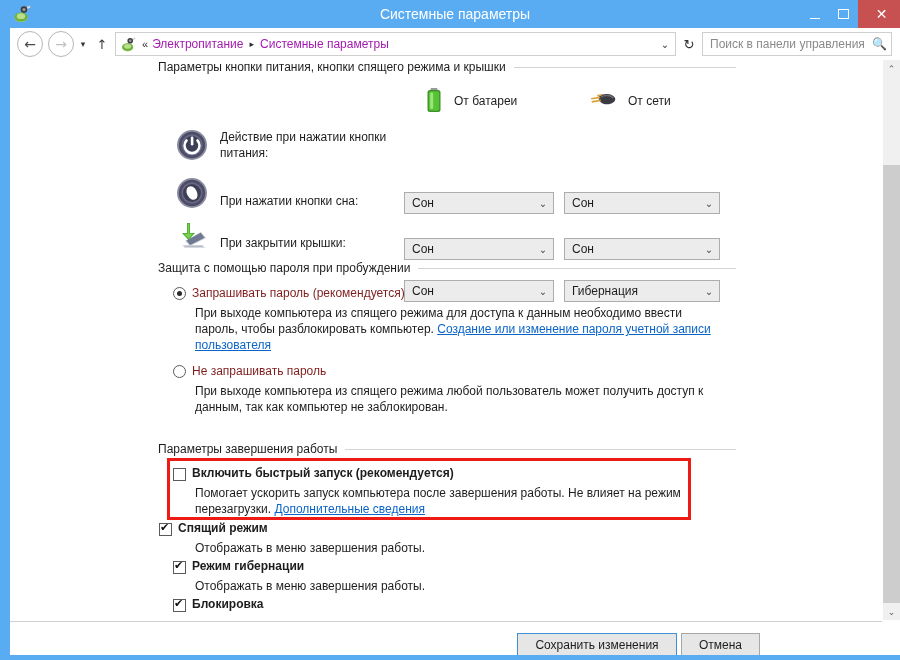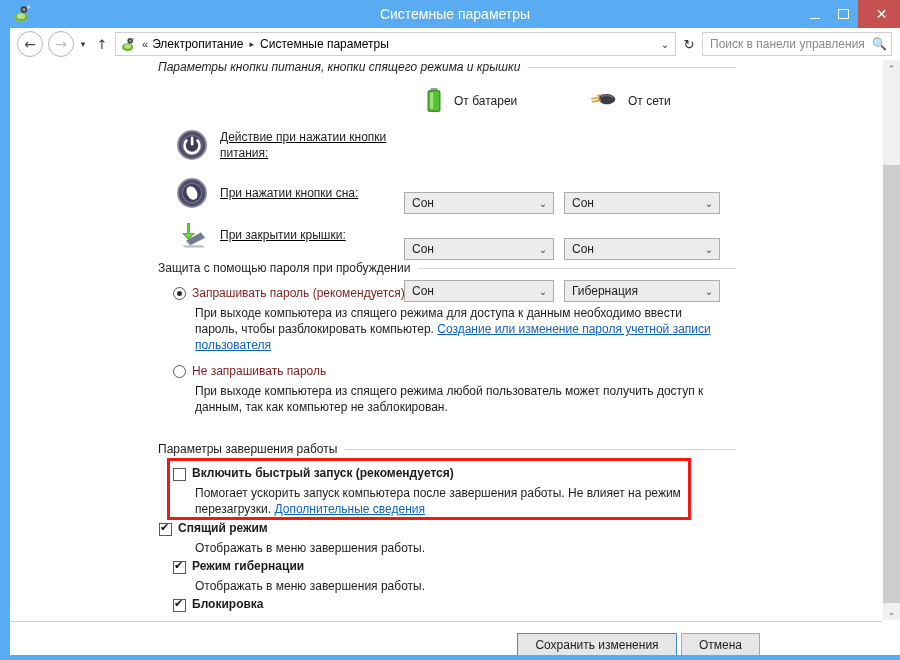--- a/index.html
+++ b/index.html
@@ -87,21 +87,21 @@
     width: 20px; text-align: center; color: #3a3a3a; font-size: 13px;
     font-family: "DejaVu Sans", sans-serif;
   }
   .crumbbar {
     flex: 1; height: 24px; margin-left: 3px; margin-right: 0;
     border: 1px solid #cfcfcf; background: #fff;
     display: flex; align-items: center; position: relative;
   }
   .crumb-icon { width: 17px; height: 17px; margin-left: 4px; flex: 0 0 auto; }
   .crumb-sep-dbl { margin: 0 4px 0 5px; color: #2b2b2b; font-size: 11px; }
-  .crumb-text { font-size: 12px; color: #000000; white-space: nowrap; }
+  .crumb-text { font-size: 12px; color: #a21caf; white-space: nowrap; }
   .crumb-arrow { margin: 0 6px; color: #2b2b2b; font-size: 9px; font-family: "DejaVu Sans", sans-serif; }
   .crumb-dd {
     position: absolute; right: 0; top: 0; width: 20px; height: 22px;
     display: flex; align-items: center; justify-content: center;
     color: #3a3a3a; font-size: 10px; font-family: "DejaVu Sans", sans-serif;
   }
   .refresh-btn {
     width: 24px; height: 24px; margin: 0 1px 0 1px;
     display: flex; align-items: center; justify-content: center;
     color: #333; font-size: 13px; font-family: "DejaVu Sans", sans-serif;
@@ -145,21 +145,21 @@
 
   
   .src-hd {
     position: absolute;
     display: flex; align-items: center;
     font-size: 12px; color: #1d1d1d;
   }
   .src-hd .lbl { margin-left: 10px; }
 
   
-  .opt-row { position: absolute; display: flex; align-items: center; text-decoration: underline; }
+  .opt-row { position: absolute; display: flex; align-items: flex-end; }
   .opt-icon { width: 32px; height: 32px; flex: 0 0 auto; }
   .opt-label {
     margin-left: 12px; font-size: 12px; color: #1d1d1d;
     line-height: 16px; width: 185px;
   }
 
   
   .combo {
     position: absolute; height: 22px;
     background: #ececec;
@@ -311,21 +311,21 @@
 
     <div class="searchbox">
       <input type="text" value="" placeholder="Поиск в панели управления" style="">
       <span class="search-icon">🔍</span>
     </div>
   </div>
 
   <div class="content">
     <div class="pane">
 
-      <div class="group-hd" style="left:148px; top:0px; width:578px;font-style:italic;">
+      <div class="group-hd" style="left:148px; top:0px; width:578px;">
         <span>Параметры кнопки питания, кнопки спящего режима и крышки</span>
         <span class="rule"></span>
       </div>
 
       <div class="src-hd" style="left:414px; top:27px;">
         <svg width="20" height="28" viewBox="0 0 20 28">
           <rect x="6.5" y="1" width="7" height="3" rx="1" fill="#9a9a9a"></rect>
           <rect x="3.5" y="3" width="13" height="22" rx="2.5" fill="#3f8f2b"></rect>
           <rect x="4.8" y="4.2" width="10.4" height="19.6" rx="2" fill="#56c234"></rect>
           <rect x="6.2" y="5.6" width="3" height="16.5" rx="1.4" fill="#a9ea8c" opacity="0.85"></rect>

